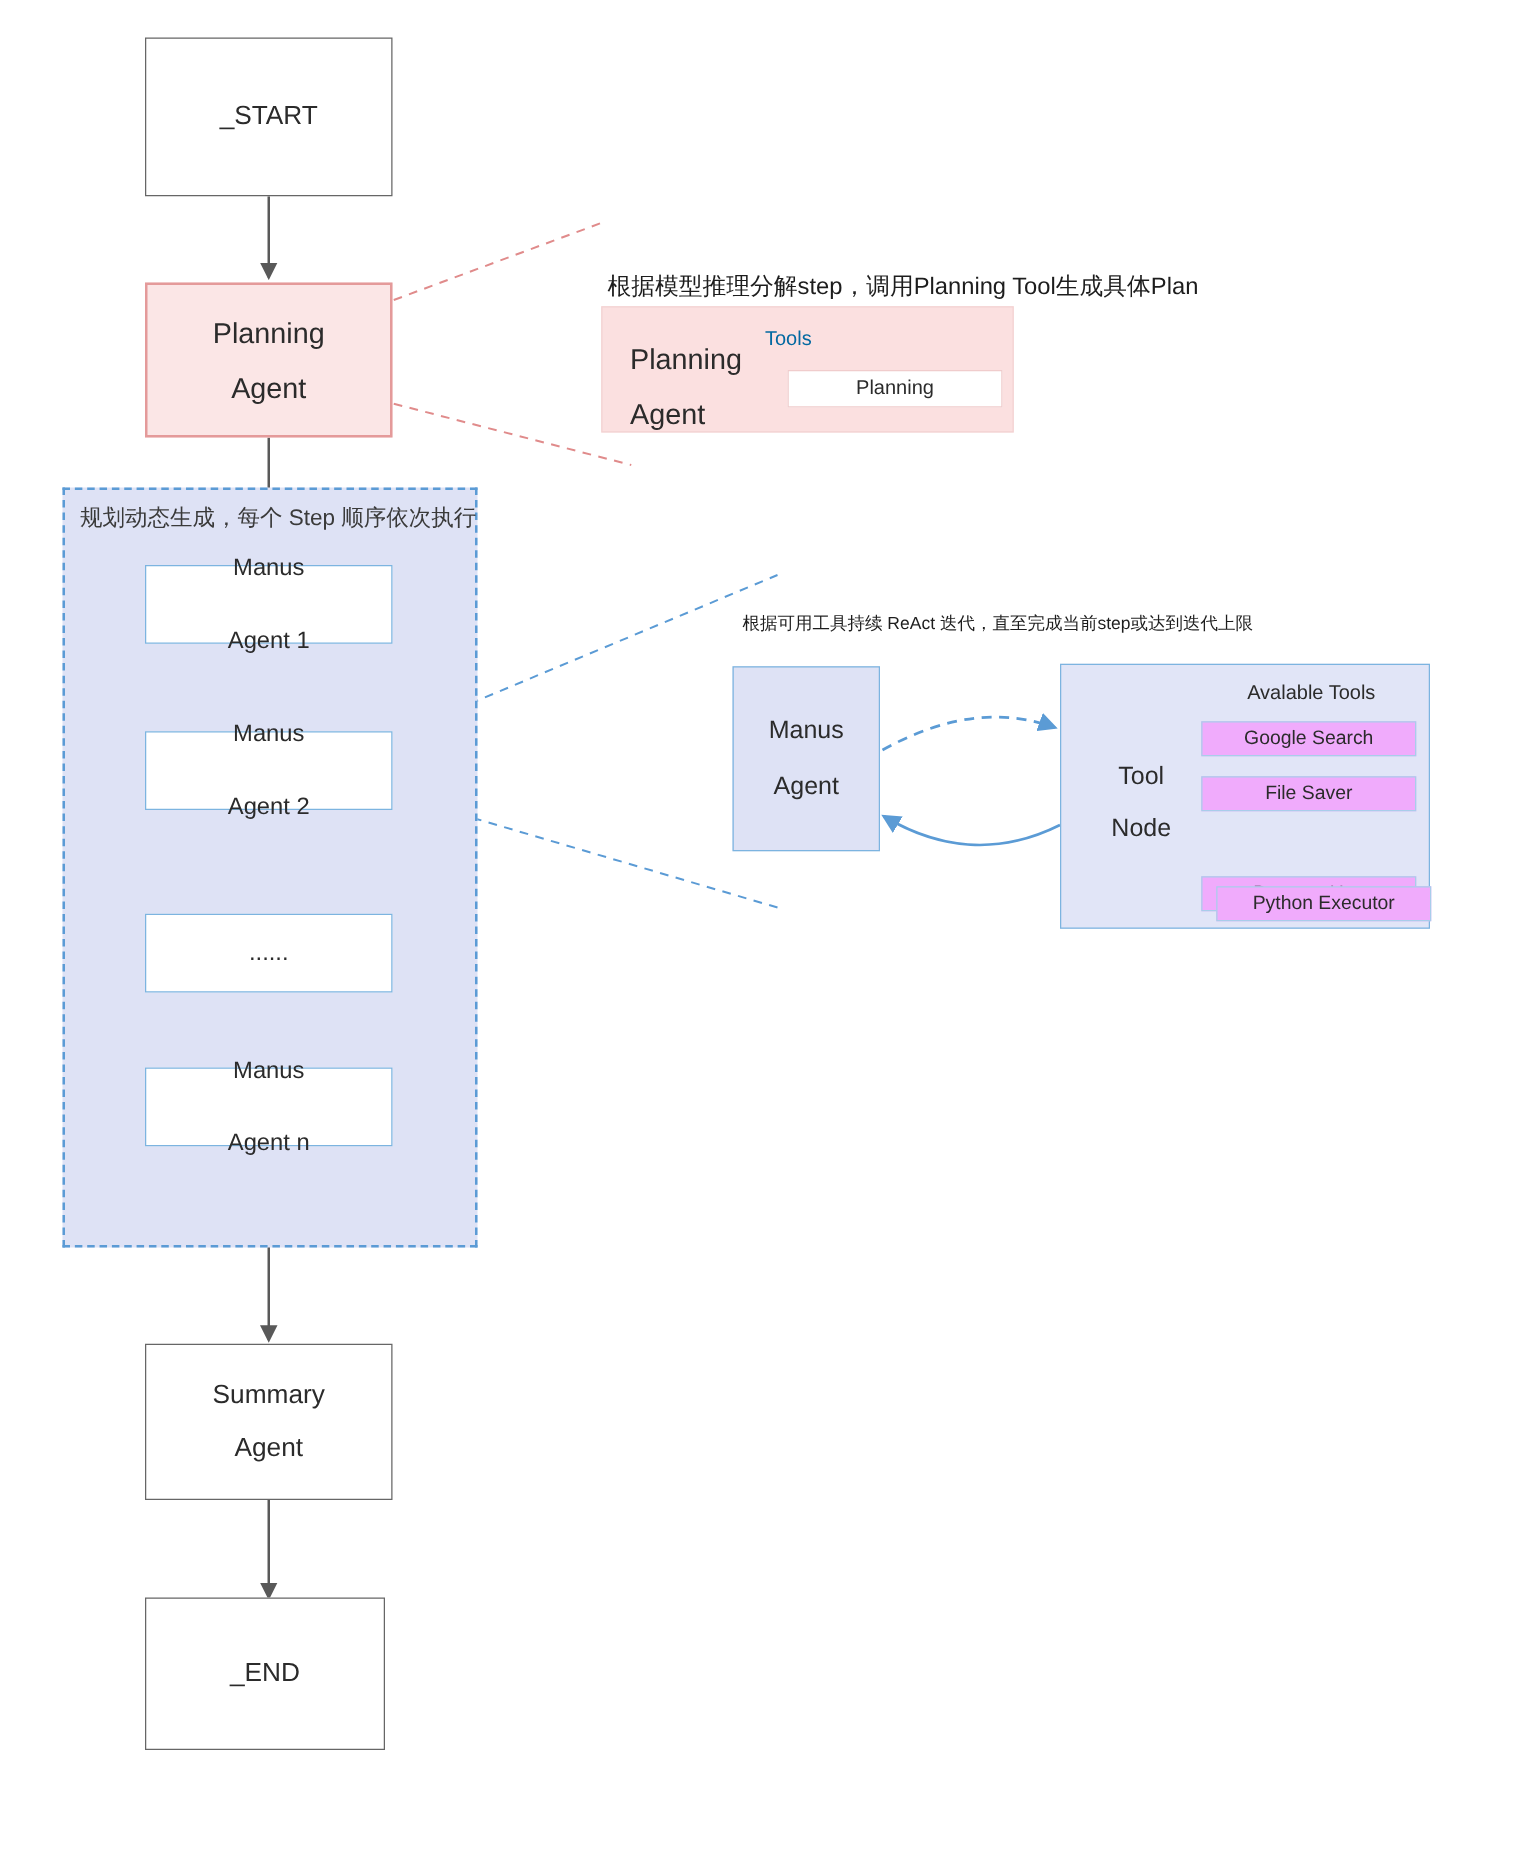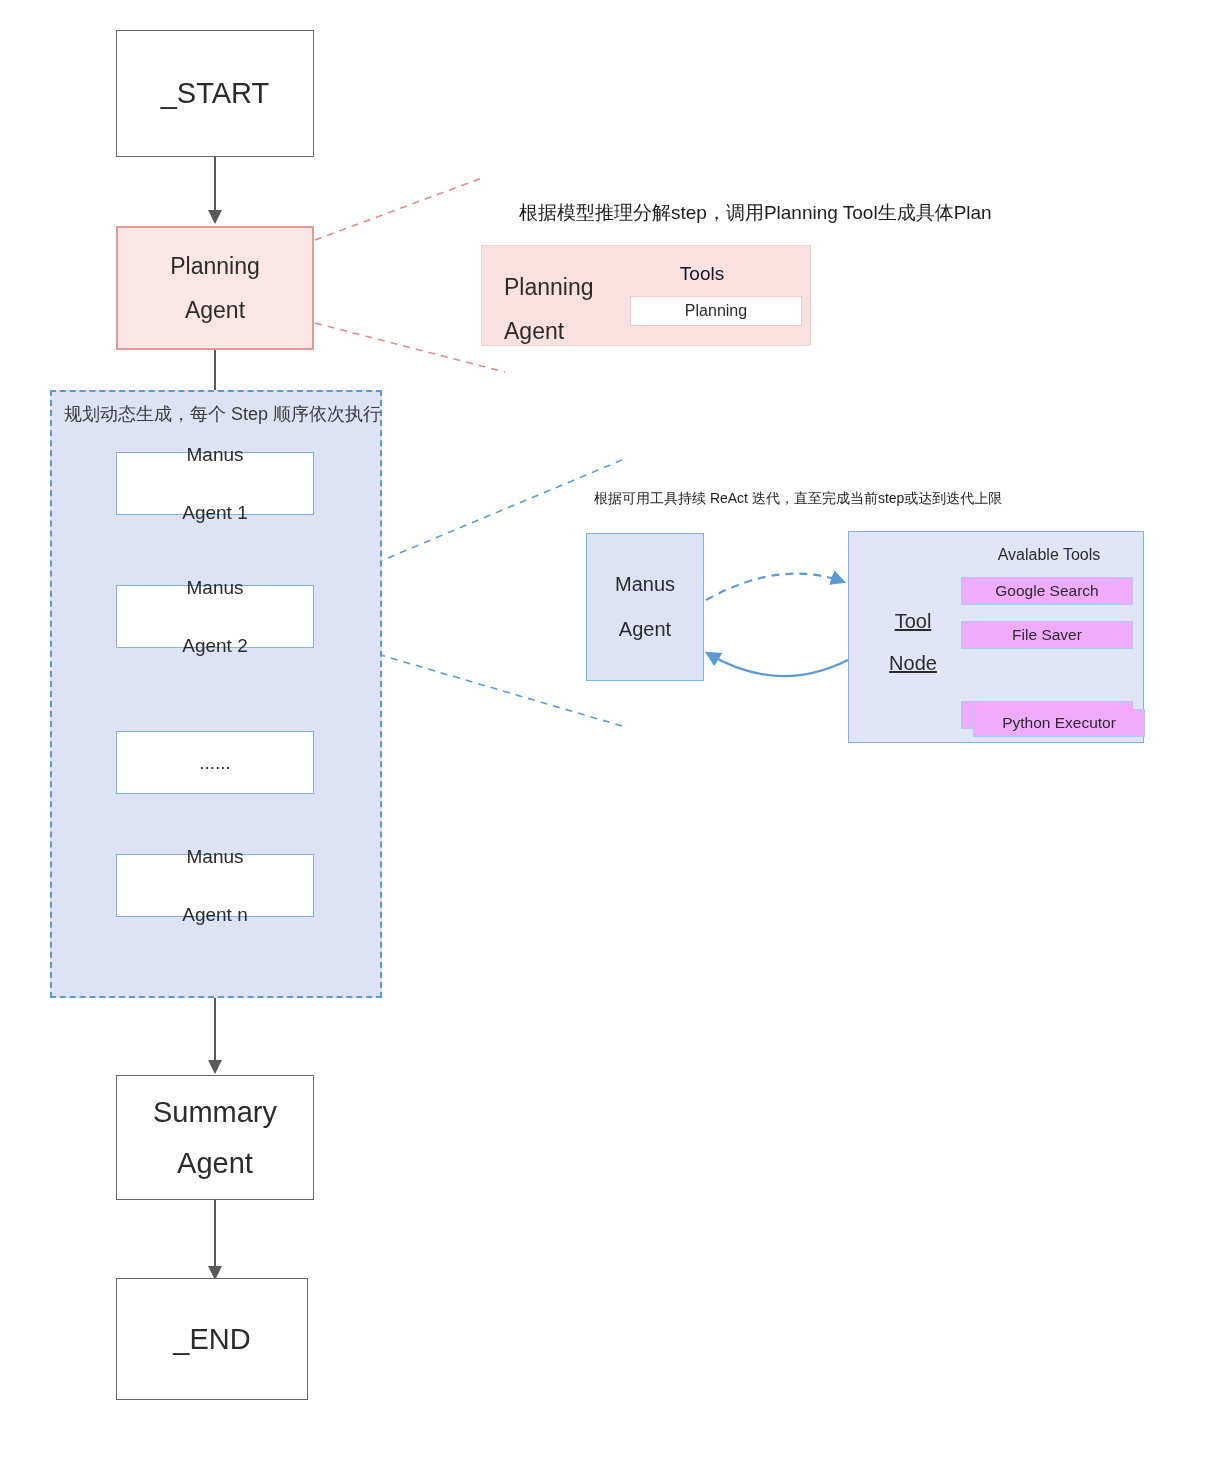--- a/index.html
+++ b/index.html
@@ -37,21 +37,21 @@
     background: #ffffff;
   }
   .node .line {
     display: block;
     line-height: 1.05;
   }
 
   
   .node-plain {
     border: 1.6px solid #666666;
-    font-size: 29px;
+    font-size: 21px;
     color: #2b2b2b;
   }
   .node-plain .line + .line { margin-top: 20px; }
 
   
   .node-pink {
     border: 2px solid #e49a9a;
     background: #fbe6e6;
     font-size: 23px;
     color: #2b2b2b;
@@ -103,23 +103,22 @@
     font-size: 23px;
     color: #2b2b2b;
     line-height: 1.9;
   }
   #planning-callout-box .agent-name .line { display: block; }
   #planning-callout-box .tools-title {
     position: absolute;
     left: 198px;
     top: 17px;
     width: 180px;
-    text-align: center;
-    font-size: 19px;
-    color: #0f172a;
+    font-size: 16px;
+    color: #0369a1;
   }
   #planning-tool-item {
     position: absolute;
     left: 148px;
     top: 50px;
     width: 172px;
     height: 30px;
     box-sizing: border-box;
     background: #ffffff;
     border: 1px solid #f0cccc;
@@ -161,21 +160,21 @@
   #tool-node-label {
     position: absolute;
     left: 16px;
     top: 68px;
     width: 96px;
     text-align: center;
     font-size: 20px;
     color: #2b2b2b;
     line-height: 2.1;
   }
-  #tool-node-label .line { display: block; text-decoration: underline; }
+  #tool-node-label .line { display: block; }
   #available-tools-title {
     position: absolute;
     left: 110px;
     top: 14px;
     width: 180px;
     text-align: center;
     font-size: 16px;
     color: #2b2b2b;
   }
   .tool-item {
@@ -268,21 +267,21 @@
 
   <div class="node node-plain" style="left:116px; top:1075px; width:198px; height:125px;">
     <span class="line">Summary</span>
     <span class="line">Agent</span>
   </div>
 
   <div class="node node-plain" style="left:116px; top:1278px; width:192px; height:122px;text-align:center;">
     <span class="line">_END</span>
   </div>
 
-  <div id="planning-callout-text" style="left:486px; top:200px;margin-left:33px;">根据模型推理分解step，调用Planning Tool生成具体Plan</div>
+  <div id="planning-callout-text" style="left:486px; top:216px;">根据模型推理分解step，调用Planning Tool生成具体Plan</div>
 
   <div id="planning-callout-box" style="left:481px; top:245px; width:330px; height:101px;">
     <div class="agent-name">
       <span class="line">Planning</span>
       <span class="line">Agent</span>
     </div>
     <div class="tools-title" style="left:130px; width:180px;">Tools</div>
     <div id="planning-tool-item">Planning</div>
   </div>
 

